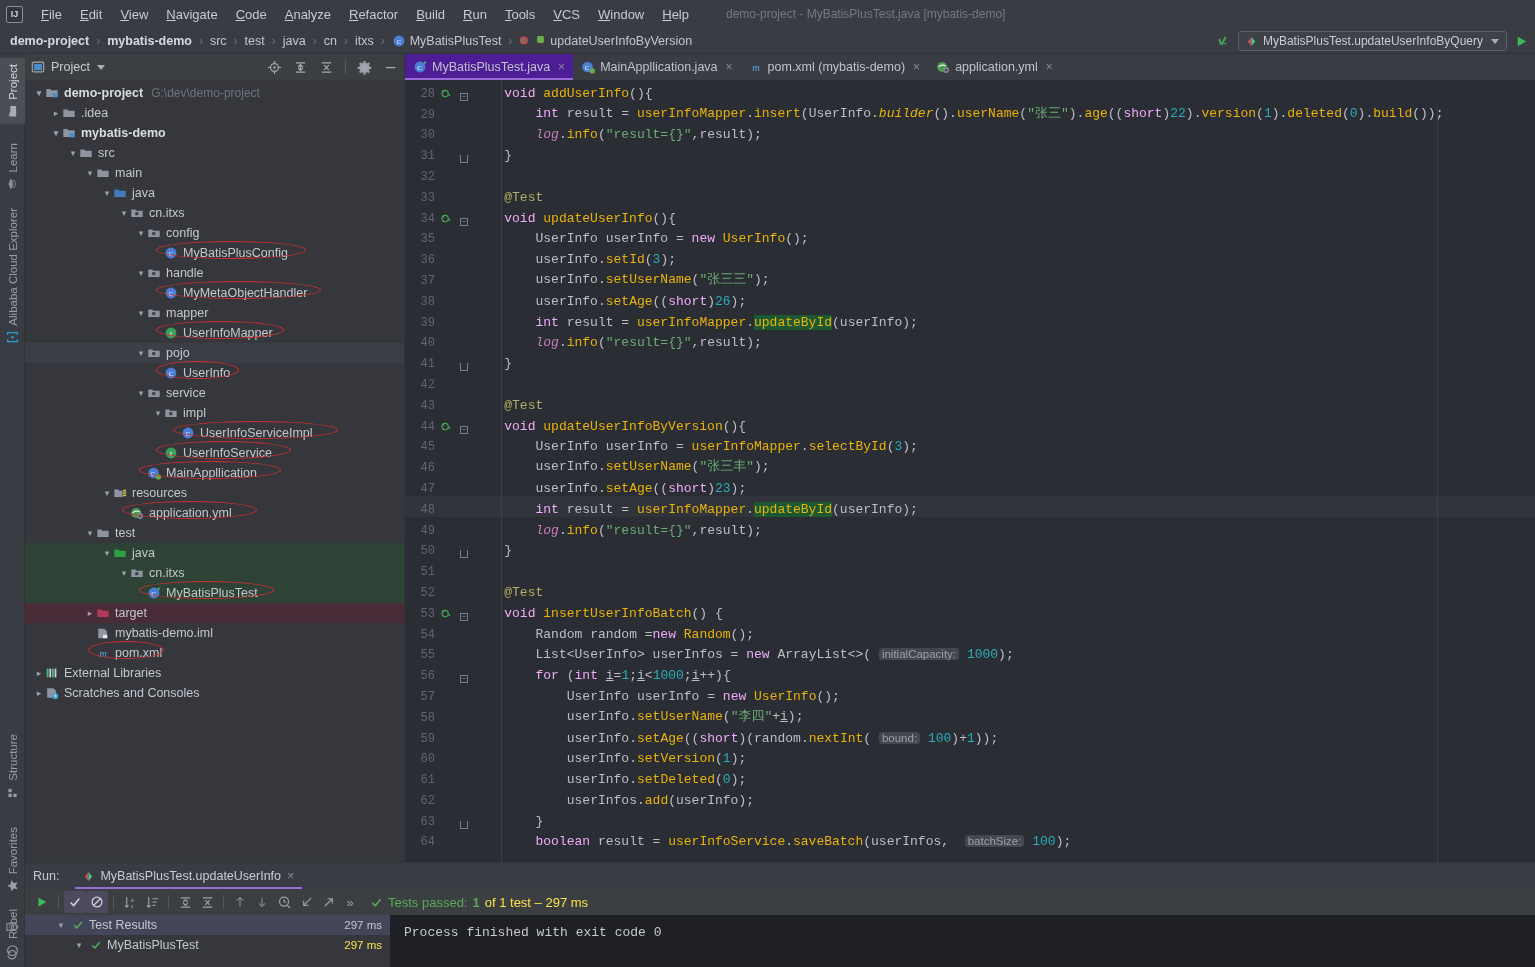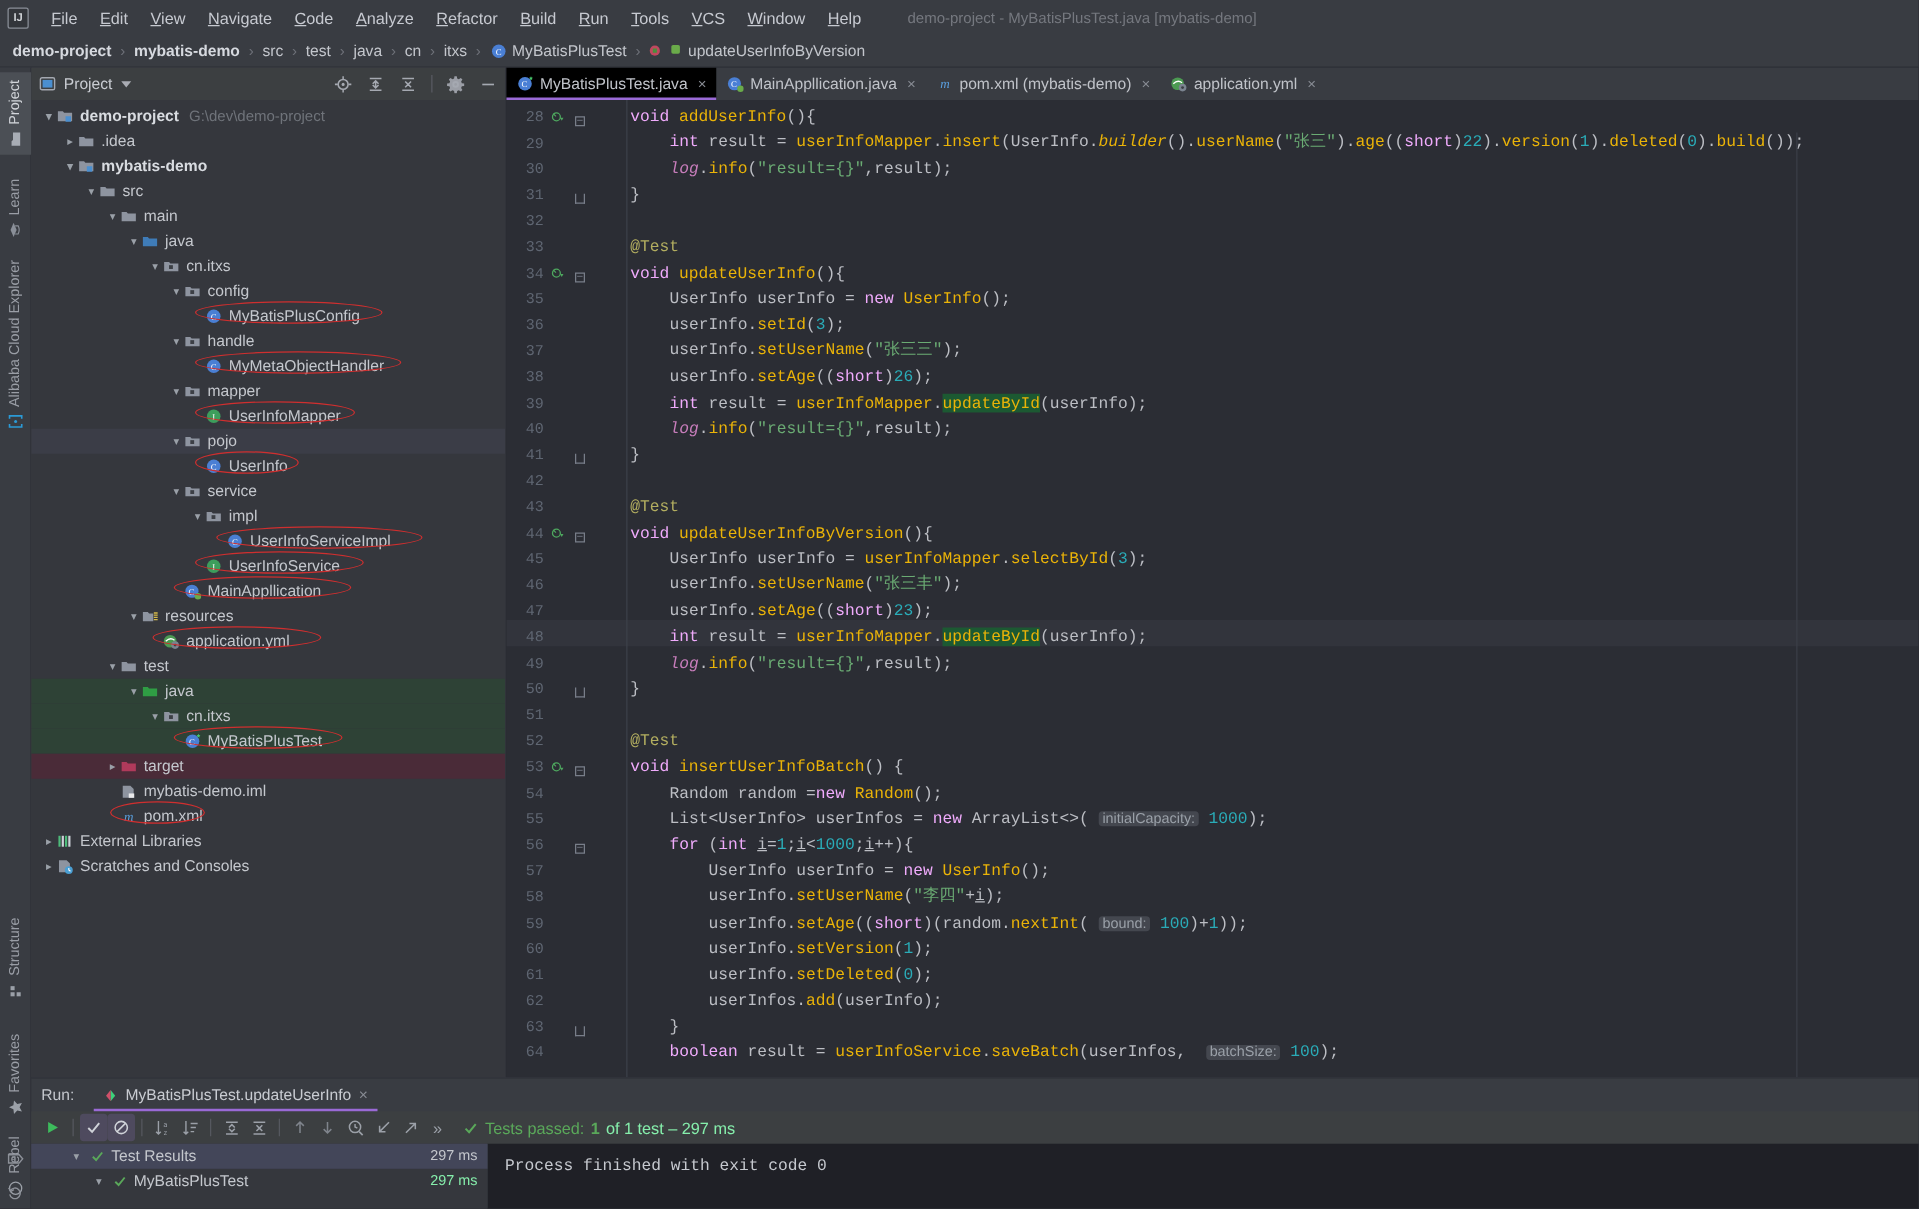--- a/index.html
+++ b/index.html
@@ -96,21 +96,21 @@
   #editor{
     position:absolute; left:405px; top:54px; right:0; bottom:105px;
     background:#2b2d34; overflow:hidden;
   }
   #tabs{ height:26px; background:#3c3f41; display:flex; align-items:flex-end; }
   #tabs.bar{background:#393c42;}
   .tab{
     height:26px; display:flex; align-items:center; gap:5px; padding:0 8px;
     font-size:12.5px; color:#c0c3c9; position:relative; white-space:nowrap;
   }
-  .tab.active{ background:#000000; }
+  .tab.active{ background:#4c1d95; }
   .tab.active:after{
     content:""; position:absolute; left:0; right:0; bottom:0; height:2px; background:#9a6ad6;
   }
   .tab .x{ color:#888c94; font-size:12px; margin-left:3px;}
 
   #code{ position:absolute; top:26px; left:0; right:0; bottom:0; background:#2b2d34; overflow:hidden;}
   .cline{
     height:20.8px; display:flex; align-items:flex-end;
     font-family:"Liberation Mono", monospace; font-size:13px; white-space:pre;
   }
@@ -153,21 +153,21 @@
     height:26px; display:flex; align-items:center; gap:6px; padding:0 8px;
     font-size:12.5px; color:#c9ccd2; position:relative;
   }
   .runtab:after{content:"";position:absolute;left:0;right:0;bottom:0;height:2px;background:#9a6ad6;}
   #run-toolbar{ height:26px; display:flex; align-items:center; gap:0px; padding-left:6px; background:#3c3f41;}
   .tb{ width:22px;height:22px;display:flex;align-items:center;justify-content:center; color:#9ba0a8;}
   .tb.on{ background:#4e4a5e; border-radius:3px;}
   .tbsep{ width:1px; height:14px; background:#55585f; margin:0 5px;}
   #tests-status{ display:flex; align-items:center; gap:5px; margin-left:9px; font-size:13px; white-space:nowrap;}
   .ok{ color:#5aa85a; }
-  .muted{ color:#86efac; }
+  .muted{ color:#fde047; }
   #run-body{ position:absolute; top:52px; left:0; right:0; bottom:0; display:flex; }
   #test-tree{ width:365px; background:#35373d; position:relative;}
   .trow{ height:20px; display:flex; align-items:center; font-size:12.5px; color:#c4c7cd; padding-left:4px; position:relative;}
   .trow.sel{ background:#434659; }
   .trow .dur{ position:absolute; right:8px; font-size:11.5px; }
   #console{
     flex:1; background:#1f2026; color:#c6c9cf;
     font-family:"Liberation Mono", monospace; font-size:13px; padding:10px 0 0 14px;
   }
   #run-gutter{ position:absolute; left:-25px; top:52px; width:25px; bottom:0;}
@@ -243,20 +243,42 @@
             <path d="M4 6 h4 v4 h-4z" fill="#4a8f3c"></path>
           </svg>
           <span style="display:inline-block;width:3px"></span>
           <svg width="11" height="11" viewBox="0 0 16 16">
             <rect x="3" y="3" width="10" height="10" rx="2" fill="#6aab4a"></rect>
           </svg>
         </span>
         <span>updateUserInfoByVersion</span>
       </span>
     </div>
+  <div class="nav-right">
+    <span style="display:inline-flex;">
+      <svg width="16" height="16" viewBox="0 0 16 16">
+          <path d="M4 11 L4 5 L6 5 L6 9 L11 4 L12.5 5.5 L7.5 10.5 L11 10.5 L11 12 Z" fill="#499c54" transform="rotate(-15 8 8)"></path>
+        </svg>
+    </span>
+    <div class="runcfg">
+      <span style="display:inline-flex;">
+        <svg width="11" height="11" viewBox="0 0 12 12">
+            <path d="M6 1 L10 6 L6 11 Z" fill="#3dd07a"></path>
+            <path d="M6 1 L2 6 L6 11 Z" fill="#d0506a"></path>
+          </svg>
+      </span>
+      <span>MyBatisPlusTest.updateUserInfoByQuery</span>
+      <span class="caret-dn"></span>
+    </div>
+    <span style="display:inline-flex;">
+      <svg width="15" height="15" viewBox="0 0 16 16">
+          <path d="M4 3 L13 8 L4 13 Z" fill="#3dbb5c"></path>
+        </svg>
+    </span>
+  </div>
 </div>
 
 <div id="leftstrip" class="bar">
     <div class="vtab active" style="top: 4px;">
       <span style="transform:rotate(90deg);display:inline-flex;">
         <svg width="13" height="13" viewBox="0 0 16 16">
           <path d="M1.5 4 h4.5 l1.2 1.4 H14.5 V12.5 H1.5 Z" fill="#a8adb5"></path>
         </svg>
       </span>
       <span>Project</span>

